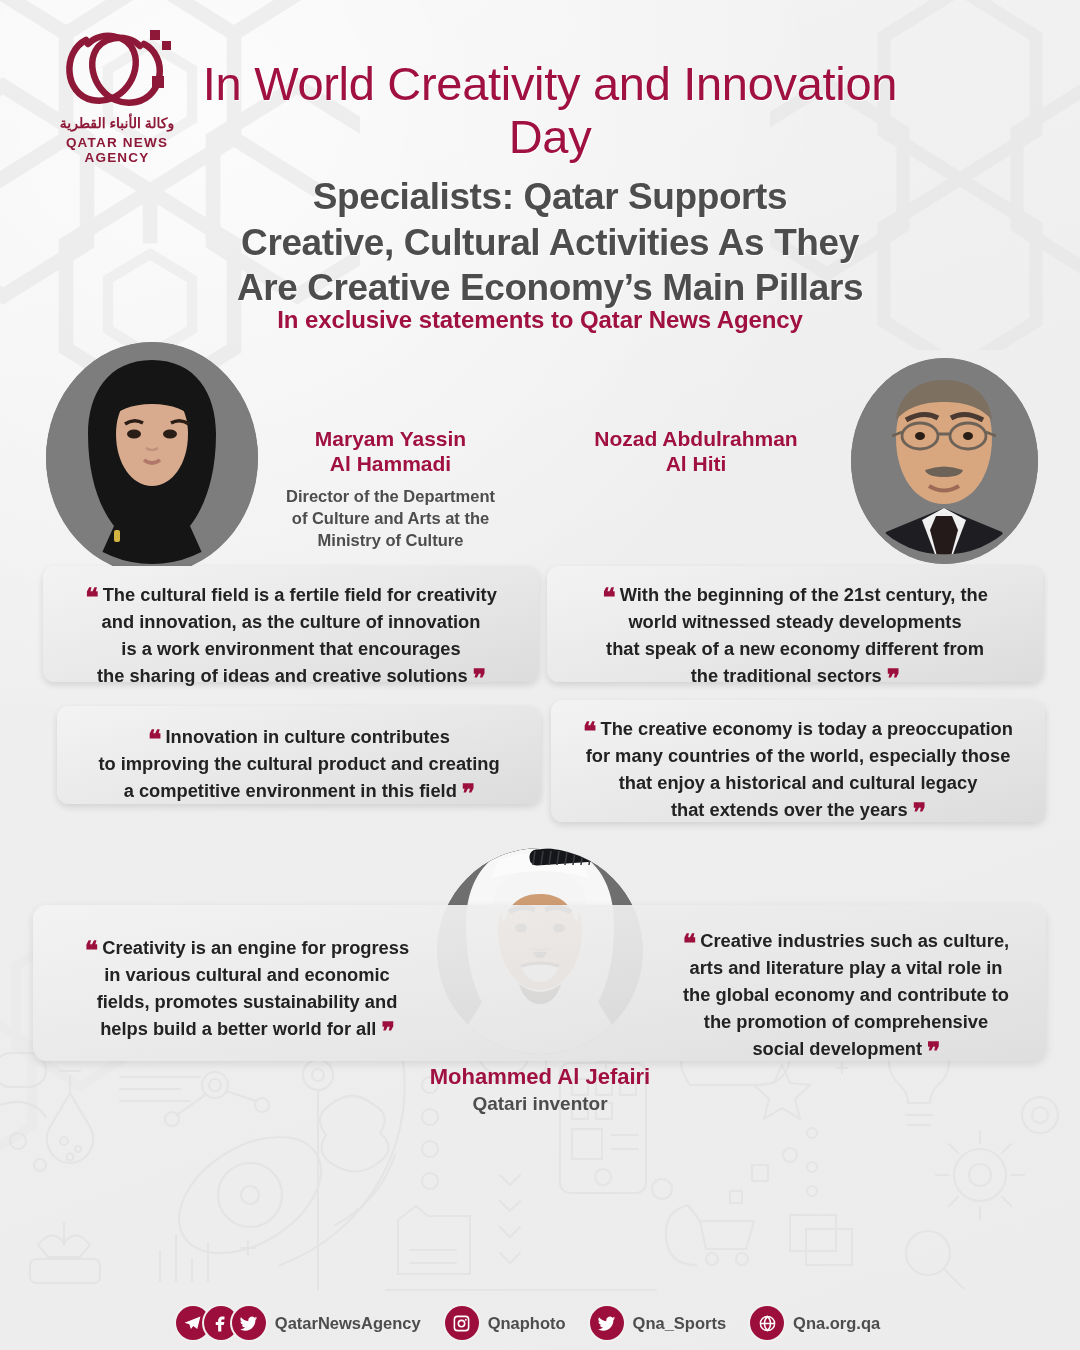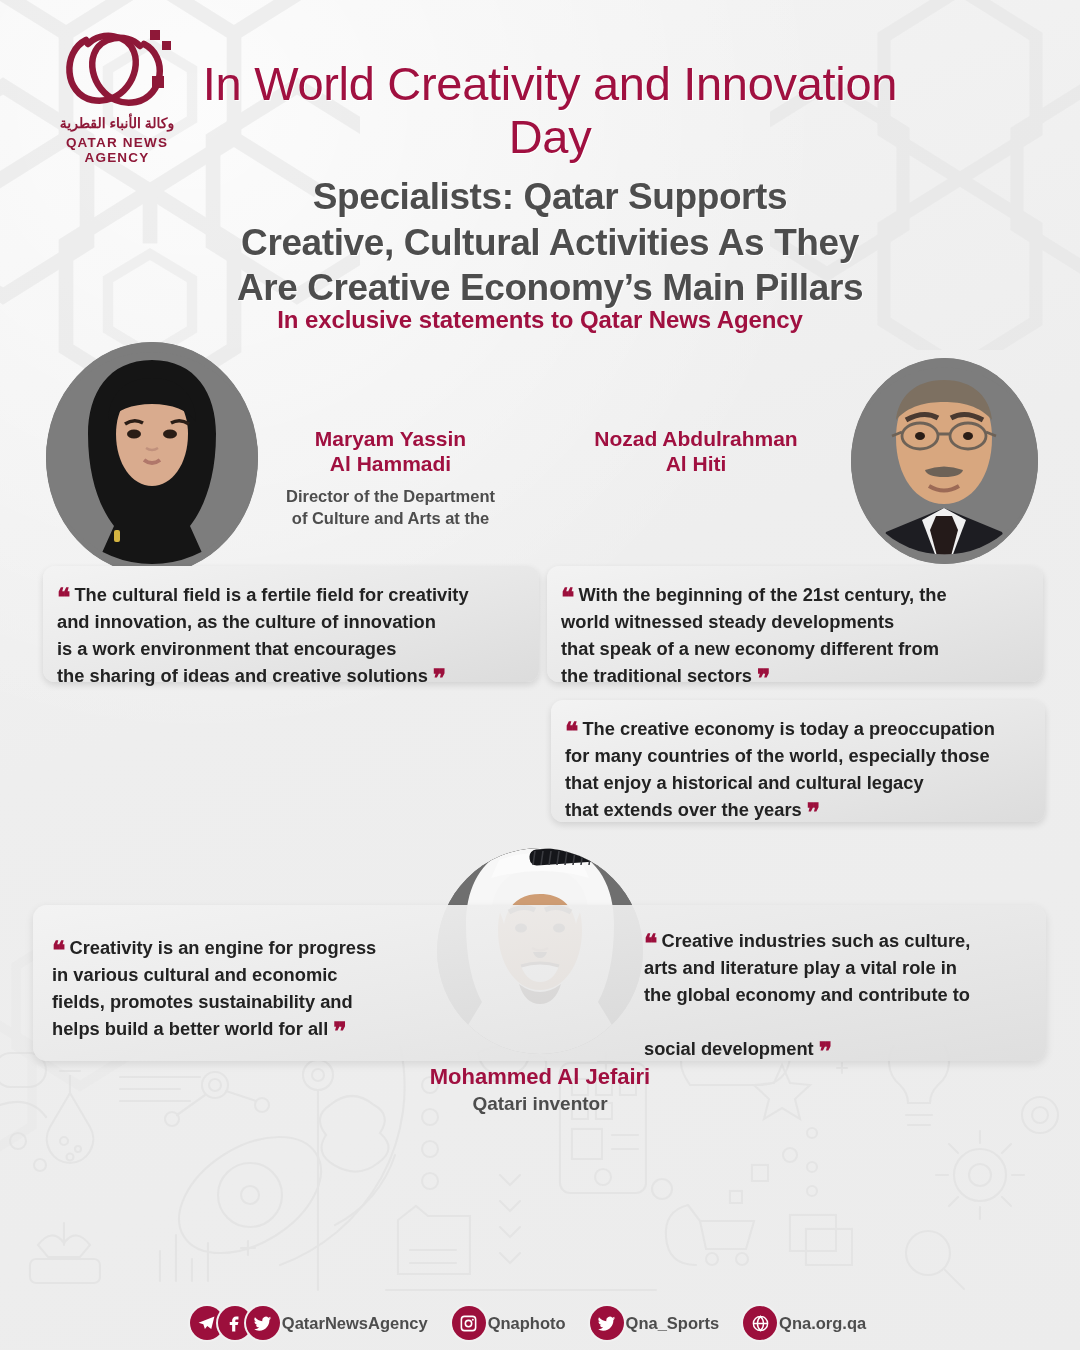--- a/index.html
+++ b/index.html
@@ -91,20 +91,21 @@
 
   
   .card{
     position:absolute;
     background:linear-gradient(165deg,#f3f3f3 0%,#e9e9e9 48%,#dcdcdc 100%);
     border-radius:12px;
     box-shadow:0 3px 7px rgba(0,0,0,.12);
   }
   .qtext{
     color:#222;font-weight:bold;font-size:18.3px;line-height:1.47;
+    text-align:center;
   }
   .qm{
     color:#9c0f3c;font-weight:bold;font-size:25px;line-height:0;
     position:relative;top:5px;letter-spacing:-1px;
   }
   .qm.open{margin-right:5px;}
   .qm.close{margin-left:5px;}
 
   .c1{left:43px;top:566px;width:496px;height:116px;}
   .c1 .qtext{padding:16px 14px 0;}
@@ -134,21 +135,21 @@
   }
   .sicon{
     width:34px;height:34px;border-radius:50%;background:#9c0f3c;
     display:flex;align-items:center;justify-content:center;flex:none;
     box-shadow:0 0 0 2px #f1f1f1;
   }
   .sicon svg{width:19px;height:19px;fill:#fff;}
   .sgroup{display:flex;align-items:center;}
   .sgroup .sicon + .sicon{margin-left:-6px;}
   .slabel{
-    color:#4d4d4d;font-weight:bold;font-size:16.5px;margin-left:2px;margin-right:24px;
+    color:#4d4d4d;font-weight:bold;font-size:16.5px;margin-left:9px;margin-right:24px;
     white-space:nowrap;
   }
 </style>
 </head>
 <body>
 
 <div id="page">
 
   <div class="geo geo-tl">
     <svg viewBox="0 0 200 200">
@@ -399,20 +400,21 @@
     </svg>
   </div>
 
   <div class="person-name n1">
     <div>Maryam Yassin</div>
     <div>Al Hammadi</div>
   </div>
   <div class="person-role r1">
     <div>Director of the Department</div>
     <div>of Culture and Arts at the</div>
+    <div>Ministry of Culture</div>
   </div>
 
   <div class="person-name n2">
     <div>Nozad Abdulrahman</div>
     <div>Al Hiti</div>
   </div>
 
   <div class="card c1">
     <div class="qtext">
       <span class="qm open">❝</span><span>The cultural field is a fertile field for creativity</span><br>
@@ -424,20 +426,27 @@
 
   <div class="card c2">
     <div class="qtext">
       <span class="qm open">❝</span><span>With the beginning of the 21st century, the</span><br>
       <span>world witnessed steady developments</span><br>
       <span>that speak of a new economy different from</span><br>
       <span>the traditional sectors</span><span class="qm close">❞</span>
     </div>
   </div>
 
+  <div class="card c3">
+    <div class="qtext">
+      <span class="qm open">❝</span><span>Innovation in culture contributes</span><br>
+      <span>to improving the cultural product and creating</span><br>
+      <span>a competitive environment in this field</span><span class="qm close">❞</span>
+    </div>
+  </div>
 
   <div class="card c4">
     <div class="qtext">
       <span class="qm open">❝</span><span>The creative economy is today a preoccupation</span><br>
       <span>for many countries of the world, especially those</span><br>
       <span>that enjoy a historical and cultural legacy</span><br>
       <span>that extends over the years</span><span class="qm close">❞</span>
     </div>
   </div>
 
@@ -450,21 +459,21 @@
       <span>fields, promotes sustainability and</span><br>
       <span>helps build a better world for all</span><span class="qm close">❞</span>
     </div>
   </div>
 
   <div class="card c6">
     <div class="qtext">
       <span class="qm open">❝</span><span>Creative industries such as culture,</span><br>
       <span>arts and literature play a vital role in</span><br>
       <span>the global economy and contribute to</span><br>
-      <br>
+      <span>the promotion of comprehensive</span><br>
       <span>social development</span><span class="qm close">❞</span>
     </div>
   </div>
 
   <div class="person-name n3">
     <div>Mohammed Al Jefairi</div>
   </div>
   <div class="person-role r3">
     <div>Qatari inventor</div>
   </div>

